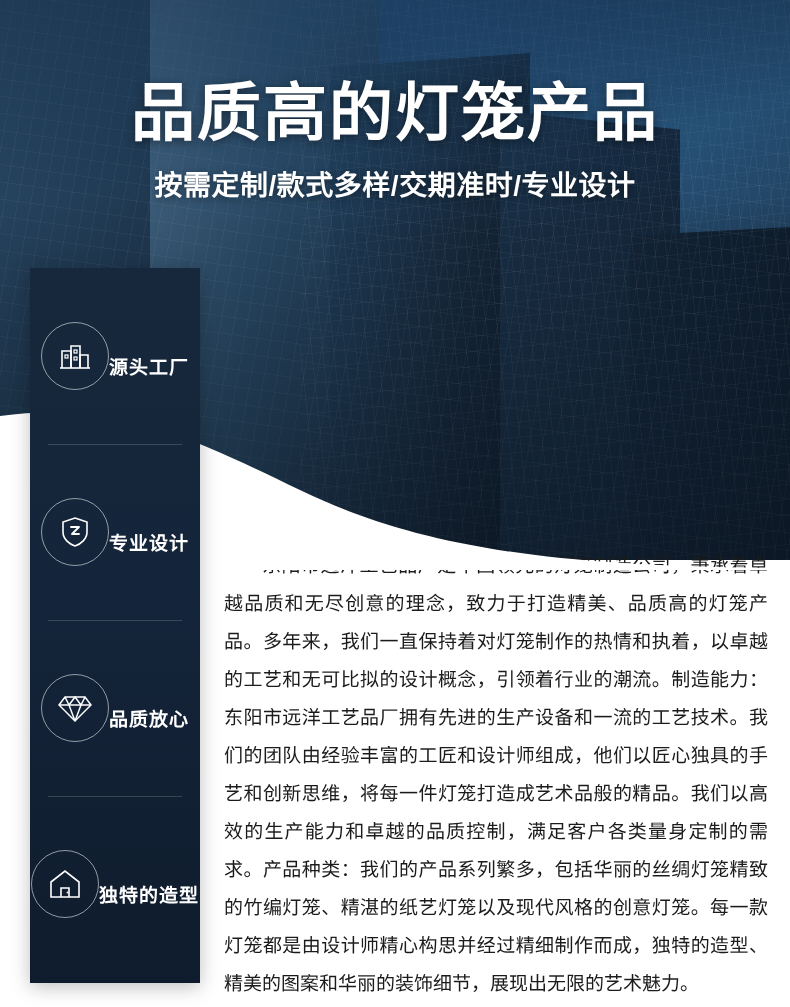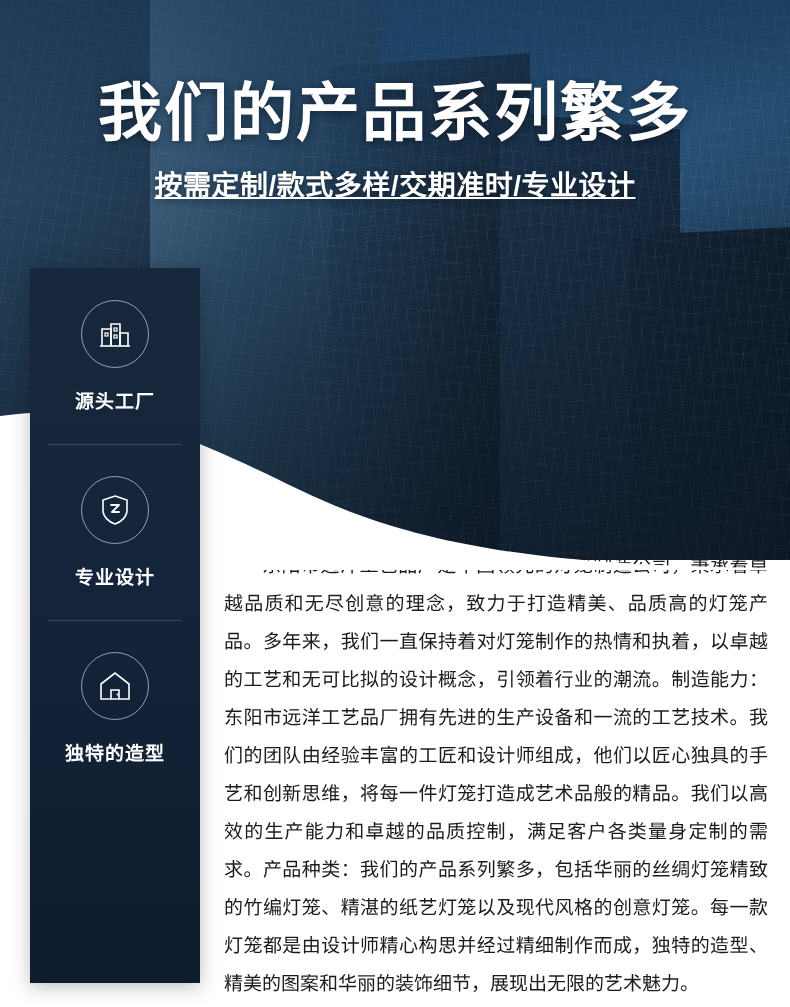--- a/index.html
+++ b/index.html
@@ -122,21 +122,20 @@
     text-shadow: 0 2px 10px rgba(0,0,0,0.45);
   }
   .sub-title {
     margin: 18px 0 12px 0;
     font-size: 28px;
     line-height: 1.3;
     font-weight: bold;
     color: #ffffff;
     letter-spacing: 0.5px;
     text-shadow: 0 2px 8px rgba(0,0,0,0.45);
-    text-decoration: underline;
   }
 
   
   .wave {
     position: absolute;
     left: 0;
     top: 330px;
     width: 790px;
     height: 240px;
     z-index: 6;
@@ -151,21 +150,20 @@
     width: 170px;
     height: 715px;
     background: linear-gradient(180deg, #17283c 0%, #14243a 45%, #0f1c2d 100%);
     z-index: 8;
     box-shadow: 0 4px 18px rgba(0,0,0,0.25);
   }
   .feature {
     position: relative;
     height: 176px;
     display: flex;
-    flex-direction: column;
     align-items: center;
     justify-content: center;
   }
   .feature + .feature::before {
     content: "";
     position: absolute;
     top: 0;
     left: 18px;
     width: 134px;
     height: 1px;
@@ -214,21 +212,21 @@
     <div class="bld b2"></div>
     <div class="bld b3"></div>
     <div class="bld b4"></div>
     <div class="bld b5"></div>
     <div class="grid-tex"></div>
     <div class="grid-tex2"></div>
     <div class="hero-shade"></div>
   </div>
 
   <div class="title-wrap">
-    <h1 class="main-title">我们的产品系列繁多</h1>
+    <h1 class="main-title">品质高的灯笼产品</h1>
     <p class="sub-title">按需定制/款式多样/交期准时/专业设计</p>
   </div>
 
   <svg class="wave" viewBox="0 0 790 240" preserveAspectRatio="none">
     <path d="M0,86 C120,70 200,112 300,160 C400,208 520,238 790,238 L790,240 L0,240 Z" fill="#ffffff"></path>
   </svg>
 
   <div class="feature-panel">
 
     <div class="feature">
@@ -249,20 +247,32 @@
     <div class="feature">
       <span class="feat-icon">
         <svg width="32" height="34" viewBox="0 0 32 34" fill="none" stroke="#ffffff" stroke-width="1.6">
           <path d="M16 3 L28 7 V17 C28 24 22 29 16 31 C10 29 4 24 4 17 V7 Z"></path>
           <path d="M12 12 H20 L13 19 H20" stroke-width="1.8" stroke-linecap="round" stroke-linejoin="round"></path>
         </svg>
       </span>
       <span class="feat-label">专业设计</span>
     </div>
 
+    <div class="feature">
+      <span class="feat-icon">
+        <svg width="34" height="32" viewBox="0 0 34 32" fill="none" stroke="#ffffff" stroke-width="1.5">
+          <path d="M7 5 H27 L33 13 L17 29 L1 13 Z"></path>
+          <path d="M1 13 H33"></path>
+          <path d="M7 5 L11 13 L17 29"></path>
+          <path d="M27 5 L23 13 L17 29"></path>
+          <path d="M11 13 L17 5 L23 13"></path>
+        </svg>
+      </span>
+      <span class="feat-label">品质放心</span>
+    </div>
 
     <div class="feature">
       <span class="feat-icon">
         <svg width="34" height="32" viewBox="0 0 34 32" fill="none" stroke="#ffffff" stroke-width="1.6">
           <path d="M3 14 L17 3 L31 14 V29 H3 Z"></path>
           <path d="M13 29 V20 H21 V29"></path>
           <circle cx="19.5" cy="24.5" r="0.9" fill="#ffffff" stroke="none"></circle>
         </svg>
       </span>
       <span class="feat-label">独特的造型</span>

